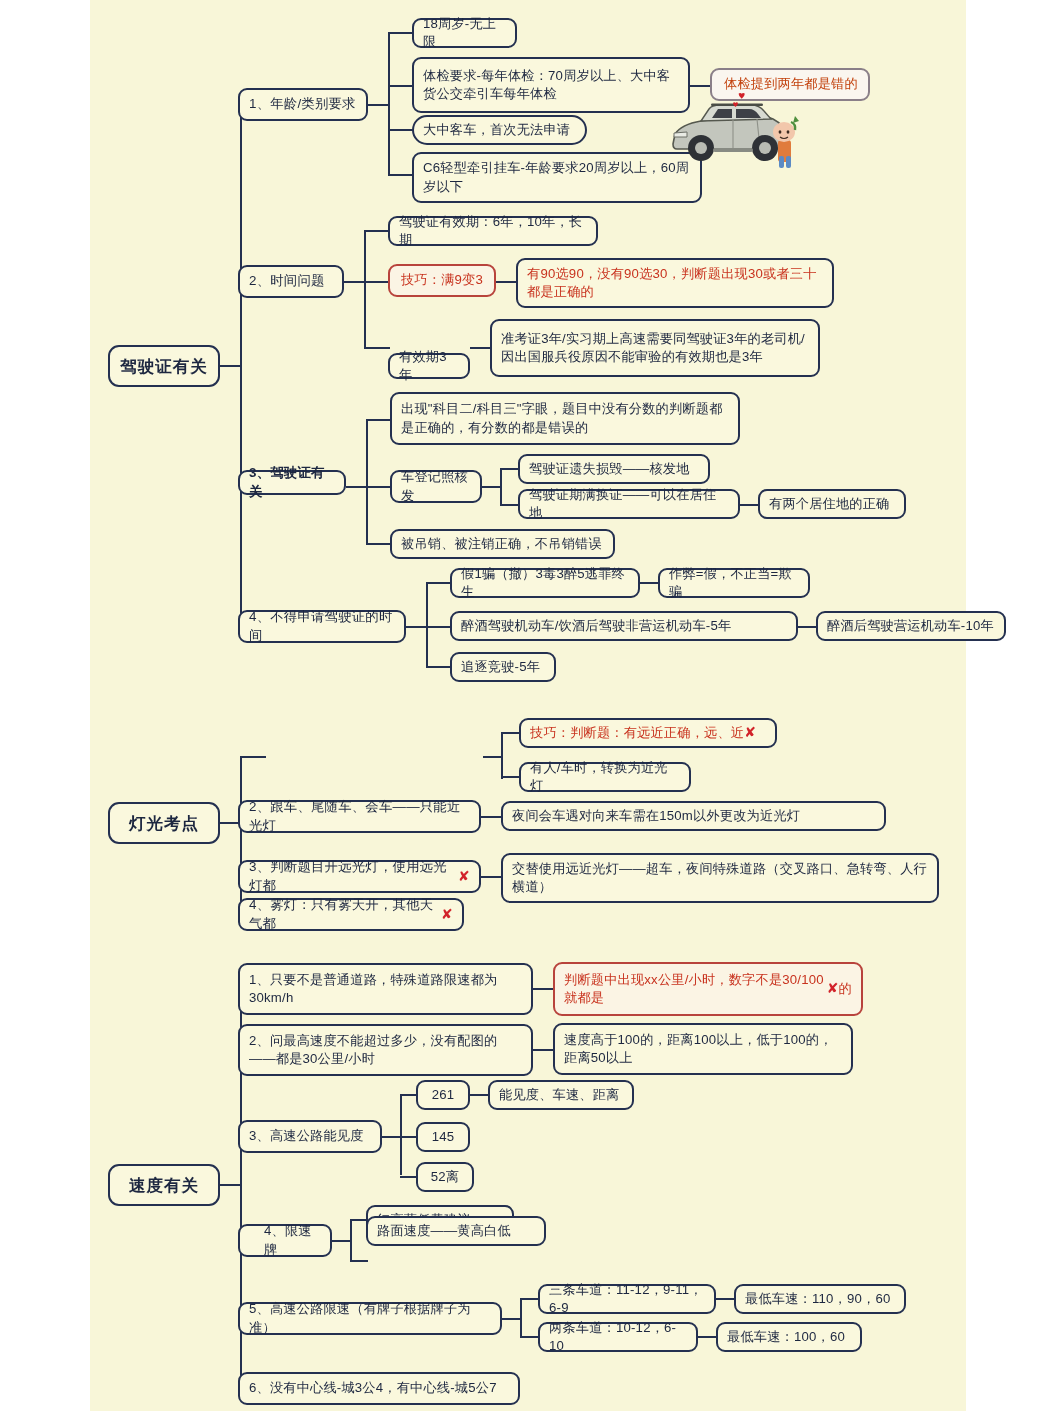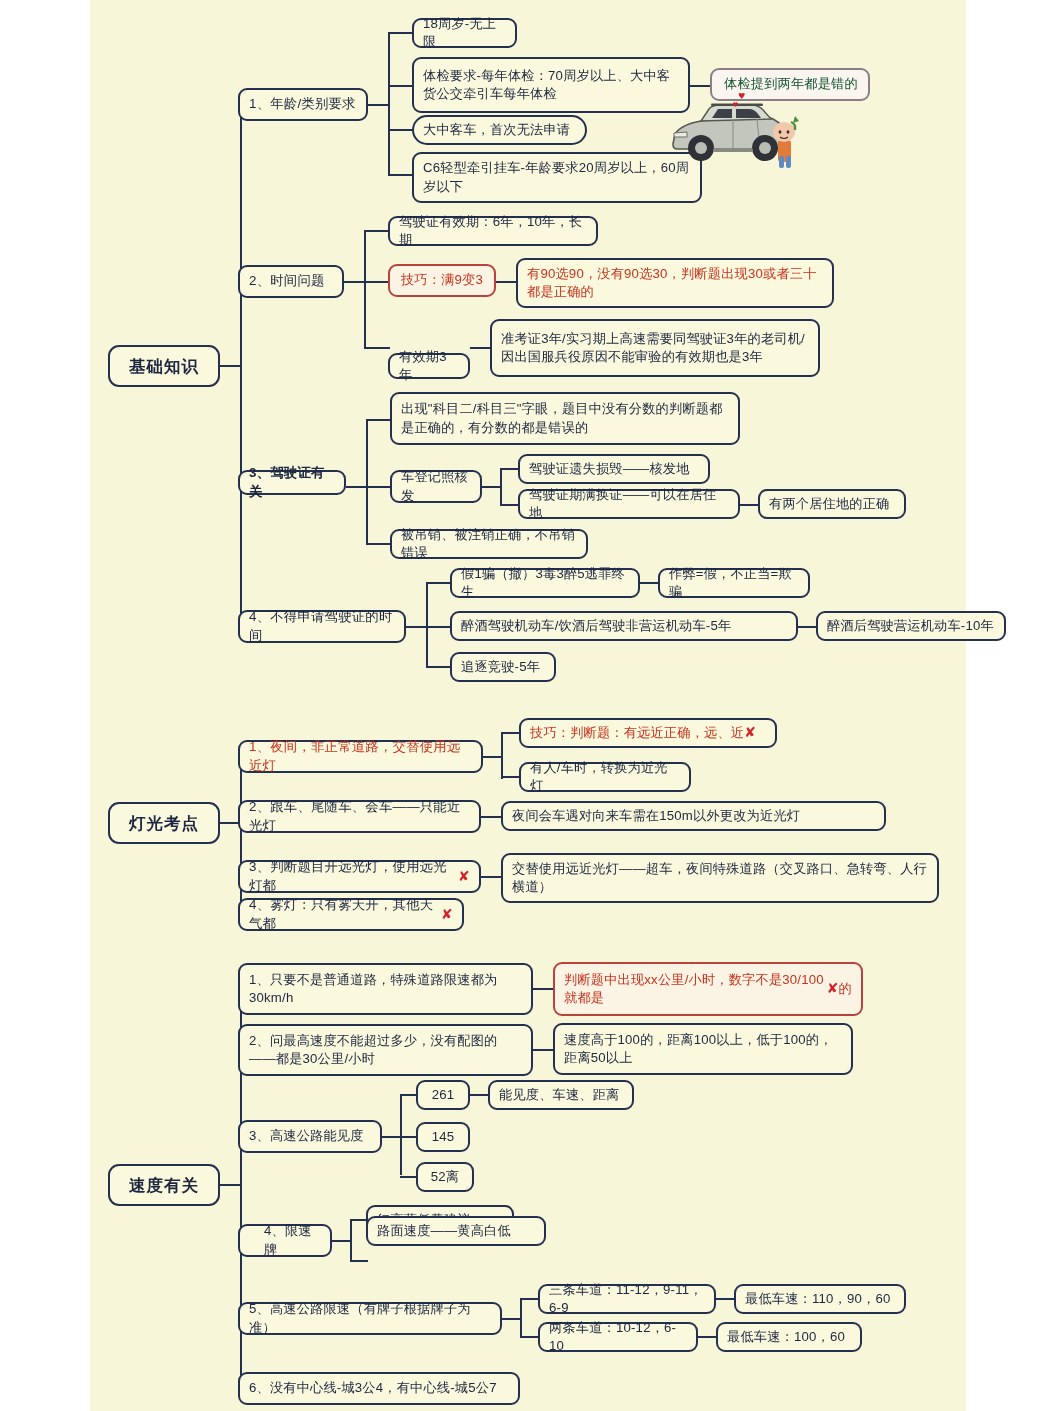--- a/index.html
+++ b/index.html
@@ -45,21 +45,21 @@
   }
   .node.lvl1 { font-size: 13.4px; }
   .node.red-text { color: #c8321e; }
   .node.red-box {
     border-color: #b8433c;
     color: #c8321e;
     background: #fbf4e4;
   }
   .node.mauve-box {
     border-color: #8a7f88;
-    color: #14532d;
+    color: #c2410c;
     background: #faf6ef;
     padding-left: 12px;
   }
   .node.center { justify-content: center; }
 
   
   .ln { position: absolute; background: #243050; }
   .lnh { height: 2px; }
   .lnv { width: 2px; }
 
@@ -67,21 +67,21 @@
 
   
   #car-illustration { position: absolute; left: 575px; top: 92px; width: 140px; height: 78px; }
 </style>
 </head>
 <body>
 
 <div id="page">
   <div id="canvas">
 
-    <div class="node root" style="left:18px; top:345px; width:112px; height:42px;">基础知识</div>
+    <div class="node root" style="left:18px; top:345px; width:112px; height:42px;">驾驶证有关</div>
 
     <div class="ln lnh" style="left:130px; top:365px; width:22px;"></div>
 
     <div class="ln lnv" style="left:150px; top:105px; height:522px;"></div>
 
     <div class="ln lnh" style="left:150px; top:104px; width:26px;"></div>
     <div class="node lvl1" style="left:148px; top:88px; width:130px; height:33px;">1、年龄/类别要求</div>
     <div class="ln lnh" style="left:278px; top:104px; width:22px;"></div>
     <div class="ln lnv" style="left:298px; top:33px; height:142px;"></div>
 
@@ -175,21 +175,21 @@
 
     <div class="ln lnh" style="left:410px; top:468px; width:20px;"></div>
     <div class="node" style="left:428px; top:454px; width:192px; height:30px;">驾驶证遗失损毁——核发地</div>
 
     <div class="ln lnh" style="left:410px; top:504px; width:20px;"></div>
     <div class="node" style="left:428px; top:489px; width:222px; height:30px;">驾驶证期满换证——可以在居住地</div>
     <div class="ln lnh" style="left:650px; top:504px; width:20px;"></div>
     <div class="node" style="left:668px; top:489px; width:148px; height:30px;">有两个居住地的正确</div>
 
     <div class="ln lnh" style="left:276px; top:543px; width:26px;"></div>
-    <div class="node" style="left:300px; top:529px; width:198px; height:30px;">被吊销、被注销正确，不吊销错误</div>
+    <div class="node" style="left:300px; top:529px; width:225px; height:30px;">被吊销、被注销正确，不吊销错误</div>
 
     <div class="ln lnh" style="left:150px; top:626px; width:26px;"></div>
     <div class="node lvl1" style="left:148px; top:610px; width:168px; height:33px;">4、不得申请驾驶证的时间</div>
     <div class="ln lnh" style="left:316px; top:626px; width:22px;"></div>
     <div class="ln lnv" style="left:336px; top:583px; height:84px;"></div>
 
     <div class="ln lnh" style="left:336px; top:582px; width:26px;"></div>
     <div class="node" style="left:360px; top:568px; width:190px; height:30px;">假1骗（撤）3毒3醉5逃罪终生</div>
     <div class="ln lnh" style="left:550px; top:582px; width:20px;"></div>
     <div class="node" style="left:568px; top:568px; width:152px; height:30px;">作弊=假，不正当=欺骗</div>
@@ -200,21 +200,20 @@
     <div class="node" style="left:726px; top:611px; width:190px; height:30px;">醉酒后驾驶营运机动车-10年</div>
 
     <div class="ln lnh" style="left:336px; top:666px; width:26px;"></div>
     <div class="node" style="left:360px; top:652px; width:106px; height:30px;">追逐竞驶-5年</div>
 
     <div class="node root" style="left:18px; top:802px; width:112px; height:42px;">灯光考点</div>
     <div class="ln lnh" style="left:130px; top:822px; width:22px;"></div>
     <div class="ln lnv" style="left:150px; top:757px; height:158px;"></div>
 
     <div class="ln lnh" style="left:150px; top:756px; width:26px;"></div>
-    <div class="node lvl1 red-text" style="left:148px; top:740px; width:245px; height:33px;">1、夜间，非正常道路，交替使用远近灯</div>
     <div class="ln lnh" style="left:393px; top:756px; width:20px;"></div>
     <div class="ln lnv" style="left:411px; top:733px; height:46px;"></div>
 
     <div class="ln lnh" style="left:411px; top:732px; width:20px;"></div>
     <div class="node red-text" style="left:429px; top:718px; width:258px; height:30px;">
       <span>技巧：判断题：有远近正确，远、近</span><span class="xmark">✘</span>
     </div>
 
     <div class="ln lnh" style="left:411px; top:776px; width:20px;"></div>
     <div class="node" style="left:429px; top:762px; width:172px; height:30px;">有人/车时，转换为近光灯</div>

